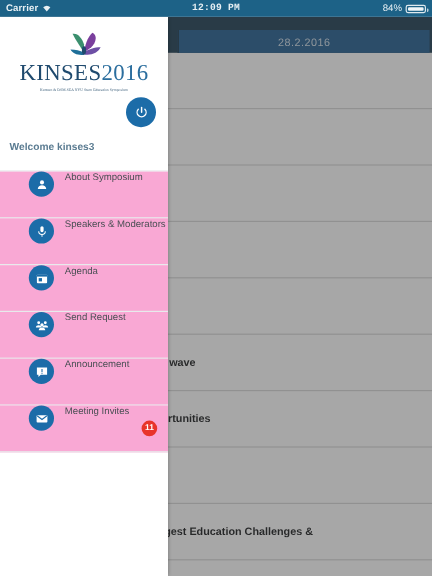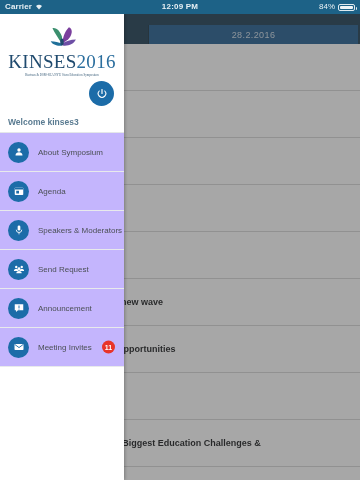--- a/index.html
+++ b/index.html
@@ -22,21 +22,21 @@
     width: 360px; height: 14px;
     background: #1d6287;
     color: #e8f0f4;
     font-size: 8px;
     line-height: 14px;
     display: flex; align-items: flex-start;
     padding: 0 5px;
     z-index: 40;
   }
   .sb-left { display: flex; align-items: center; gap: 3px; }
-  .sb-center { position: absolute; left: 0; right: 0; text-align: center; font-weight: bold; letter-spacing: .2px; }
+  .sb-center { position: absolute; left: 0; right: 0; text-align: center; font-weight: bold; letter-spacing: .2px; font-family: Liberation Mono, monospace; }
   .sb-right { margin-left: auto; display: flex; align-items: center; gap: 3px; position: relative; z-index: 2; }
   .carrier-label { font-weight: bold; letter-spacing: .1px; }
   .wifi-ico { display: inline-block; width: 8px; height: 8px; }
   .batt {
     width: 17px; height: 7px;
     border: 1px solid #dfeaef;
     border-radius: 2px;
     position: relative;
     padding: 1px;
   }
@@ -77,21 +77,21 @@
   }
   .dim-overlay {
     position: absolute; top: 14px; left: 0; width: 360px; height: 466px;
     background: rgba(60,60,60,0.45);
     z-index: 10;
   }
 
   
   .drawer {
     position: absolute; top: 14px; left: 0;
-    width: 124px; height: 466px;
+    width: 140px; height: 466px;
     background: #ffffff;
     z-index: 20;
     box-shadow: 1px 0 3px rgba(0,0,0,.25);
   }
   .brand { padding: 8px 6px 4px; text-align: center; }
   .brand-mark { height: 28px; display: flex; align-items: center; justify-content: center; }
   .brand-name {
     font-family: "Liberation Serif", serif;
     font-size: 19px; color: #1f4a6e; letter-spacing: .3px;
     margin-top: 2px; line-height: 1;
@@ -105,32 +105,32 @@
   .power-row { height: 30px; position: relative; }
   .power-btn {
     position: absolute; right: 10px; top: 0;
     width: 25px; height: 25px; border-radius: 50%;
     background: #1c6ca8;
     display: flex; align-items: center; justify-content: center;
     border: none; cursor: pointer;
   }
   .welcome {
     font-size: 8.5px; font-weight: bold; color: #5a7b91;
-    padding: 6px 8px 5px;
+    padding: 6px 8px 15px;
     border-bottom: 1px solid #e4e7e9;
   }
   .menu { }
   .menu-item {
     height: 39px;
-    display: flex; align-items: center;
-    padding: 0 8px;
+    display: flex; 
+    padding: 0 24px;
     border-bottom: 1px solid #e8eaec;
     position: relative;
     cursor: pointer;
-    background: #c4b5fd;
+    background: #f9a8d4;
   }
   .menu-ico {
     width: 21px; height: 21px; border-radius: 50%;
     background: #1c6ca8;
     display: flex; align-items: center; justify-content: center;
     flex: none;
   }
   .menu-label {
     margin-left: 9px;
     font-size: 8px; color: #4a4f54;
@@ -247,37 +247,37 @@
             <circle cx="12" cy="8" r="3.4" fill="#fff"></circle>
             <path d="M5 19 C5 14.6 8.2 12.6 12 12.6 C15.8 12.6 19 14.6 19 19 Z" fill="#fff"></path>
           </svg>
         </span>
         <span class="menu-label">About Symposium</span>
       </div>
 
       <div class="menu-item">
         <span class="menu-ico">
           <svg viewBox="0 0 24 24" width="12" height="12">
+            <rect x="9.3" y="3" width="5.4" height="10" rx="2.7" fill="#fff"></rect>
+            <path d="M6.5 11.5 A5.5 5.5 0 0 0 17.5 11.5" stroke="#fff" stroke-width="1.7" fill="none"></path>
+            <rect x="11.2" y="16.5" width="1.6" height="4.2" fill="#fff"></rect>
+          </svg>
+        </span>
+        <span class="menu-label">Speakers &amp; Moderators</span>
+      </div>
+
+      <div class="menu-item">
+        <span class="menu-ico">
+          <svg viewBox="0 0 24 24" width="12" height="12">
             <rect x="3.5" y="5" width="17" height="15" rx="1.6" fill="#fff"></rect>
             <rect x="3.5" y="5" width="17" height="4" fill="#1c6ca8"></rect>
             <rect x="6.5" y="11.5" width="5.5" height="5.5" fill="#1c6ca8"></rect>
           </svg>
         </span>
         <span class="menu-label">Agenda</span>
-      </div>
-
-      <div class="menu-item">
-        <span class="menu-ico">
-          <svg viewBox="0 0 24 24" width="12" height="12">
-            <rect x="9.3" y="3" width="5.4" height="10" rx="2.7" fill="#fff"></rect>
-            <path d="M6.5 11.5 A5.5 5.5 0 0 0 17.5 11.5" stroke="#fff" stroke-width="1.7" fill="none"></path>
-            <rect x="11.2" y="16.5" width="1.6" height="4.2" fill="#fff"></rect>
-          </svg>
-        </span>
-        <span class="menu-label">Speakers &amp; Moderators</span>
       </div>
 
       <div class="menu-item">
         <span class="menu-ico">
           <svg viewBox="0 0 24 24" width="12" height="12">
             <circle cx="6.5" cy="8" r="2.4" fill="#fff"></circle>
             <circle cx="17.5" cy="8" r="2.4" fill="#fff"></circle>
             <circle cx="12" cy="11.5" r="2.8" fill="#fff"></circle>
             <path d="M1.8 16 C1.8 13.2 3.8 12 6.5 12 C9.2 12 11.2 13.2 11.2 16 Z" fill="#fff"></path>
             <path d="M12.8 16 C12.8 13.2 14.8 12 17.5 12 C20.2 12 22.2 13.2 22.2 16 Z" fill="#fff"></path>

